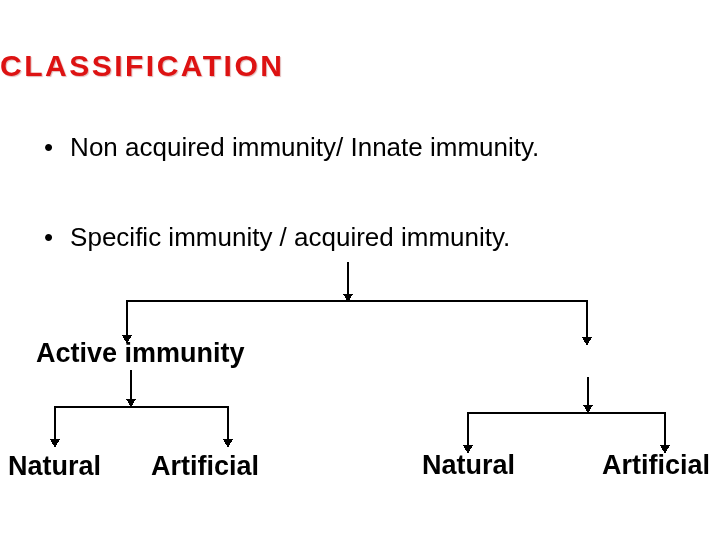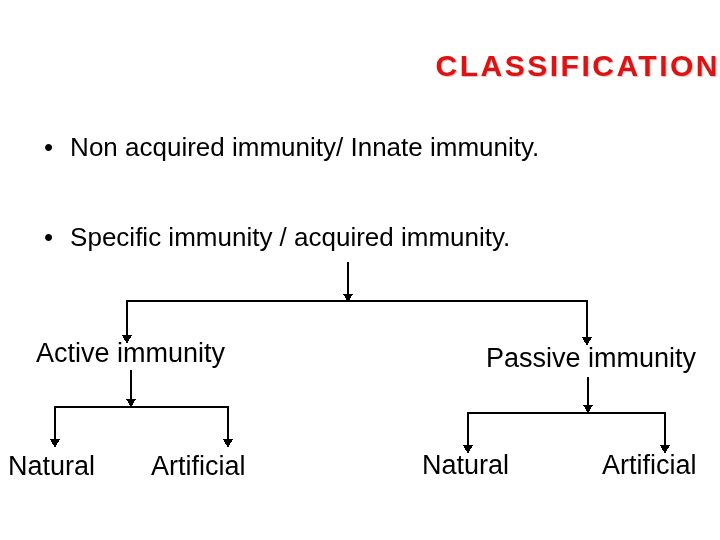--- a/index.html
+++ b/index.html
@@ -14,21 +14,21 @@
     background: #ffffff;
     overflow: hidden;
     font-family: "Liberation Sans", "DejaVu Sans", sans-serif;
     color: #000000;
   }
   .slide-title {
     position: absolute;
     top: 49px;
     left: 0;
     right: 0;
-    text-align: right;
+    text-align: left;
     font-size: 30px;
     font-weight: bold;
     letter-spacing: 2.5px;
     color: #dd1212;
     text-shadow: 1px 1px 1px rgba(220, 170, 170, 0.85);
     white-space: nowrap;
   }
   .bullet-row {
     position: absolute;
     left: 44px;
@@ -51,20 +51,21 @@
     left: 0;
     width: 720px;
     height: 540px;
   }
   .tree-label {
     position: absolute;
     font-size: 27px;
     line-height: 32px;
     color: #000000;
     white-space: nowrap;
+    font-weight: bold;
   }
   .label-active    { top: 337px; left: 36px; }
   .label-passive   { top: 342px; left: 486px; }
   .label-nat-left  { top: 450px; left: 8px; }
   .label-art-left  { top: 450px; left: 151px; }
   .label-nat-right { top: 449px; left: 422px; }
   .label-art-right { top: 449px; left: 602px; }
   svg line { stroke: #000000; stroke-width: 2; }
   svg polygon { fill: #000000; }
 </style>
@@ -112,21 +113,20 @@
 
     <line x1="468" y1="413" x2="665" y2="413"></line>
     <line x1="468" y1="412" x2="468" y2="446"></line>
     <polygon points="463,445 473,445 468,454"></polygon>
     <line x1="665" y1="412" x2="665" y2="446"></line>
     <polygon points="660,445 670,445 665,454"></polygon>
   </svg>
 
   <div class="tree-label label-active">Active immunity</div>
 
-  <div class="tree-label label-passive">Passive immunity</div>
 
   <div class="tree-label label-nat-left">Natural</div>
 
   <div class="tree-label label-art-left">Artificial</div>
 
   <div class="tree-label label-nat-right">Natural</div>
 
   <div class="tree-label label-art-right">Artificial</div>
 
 </div>

